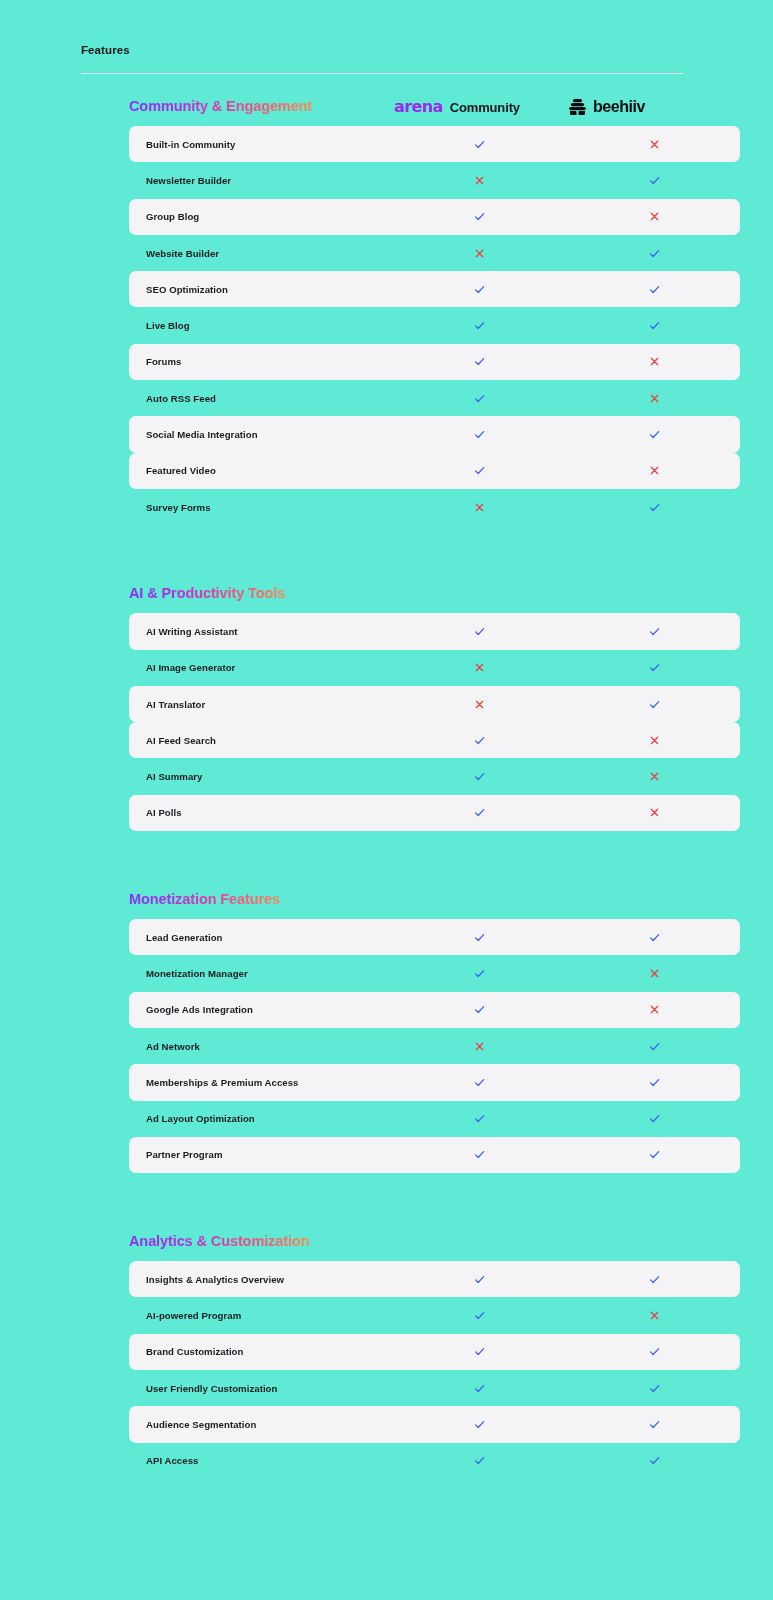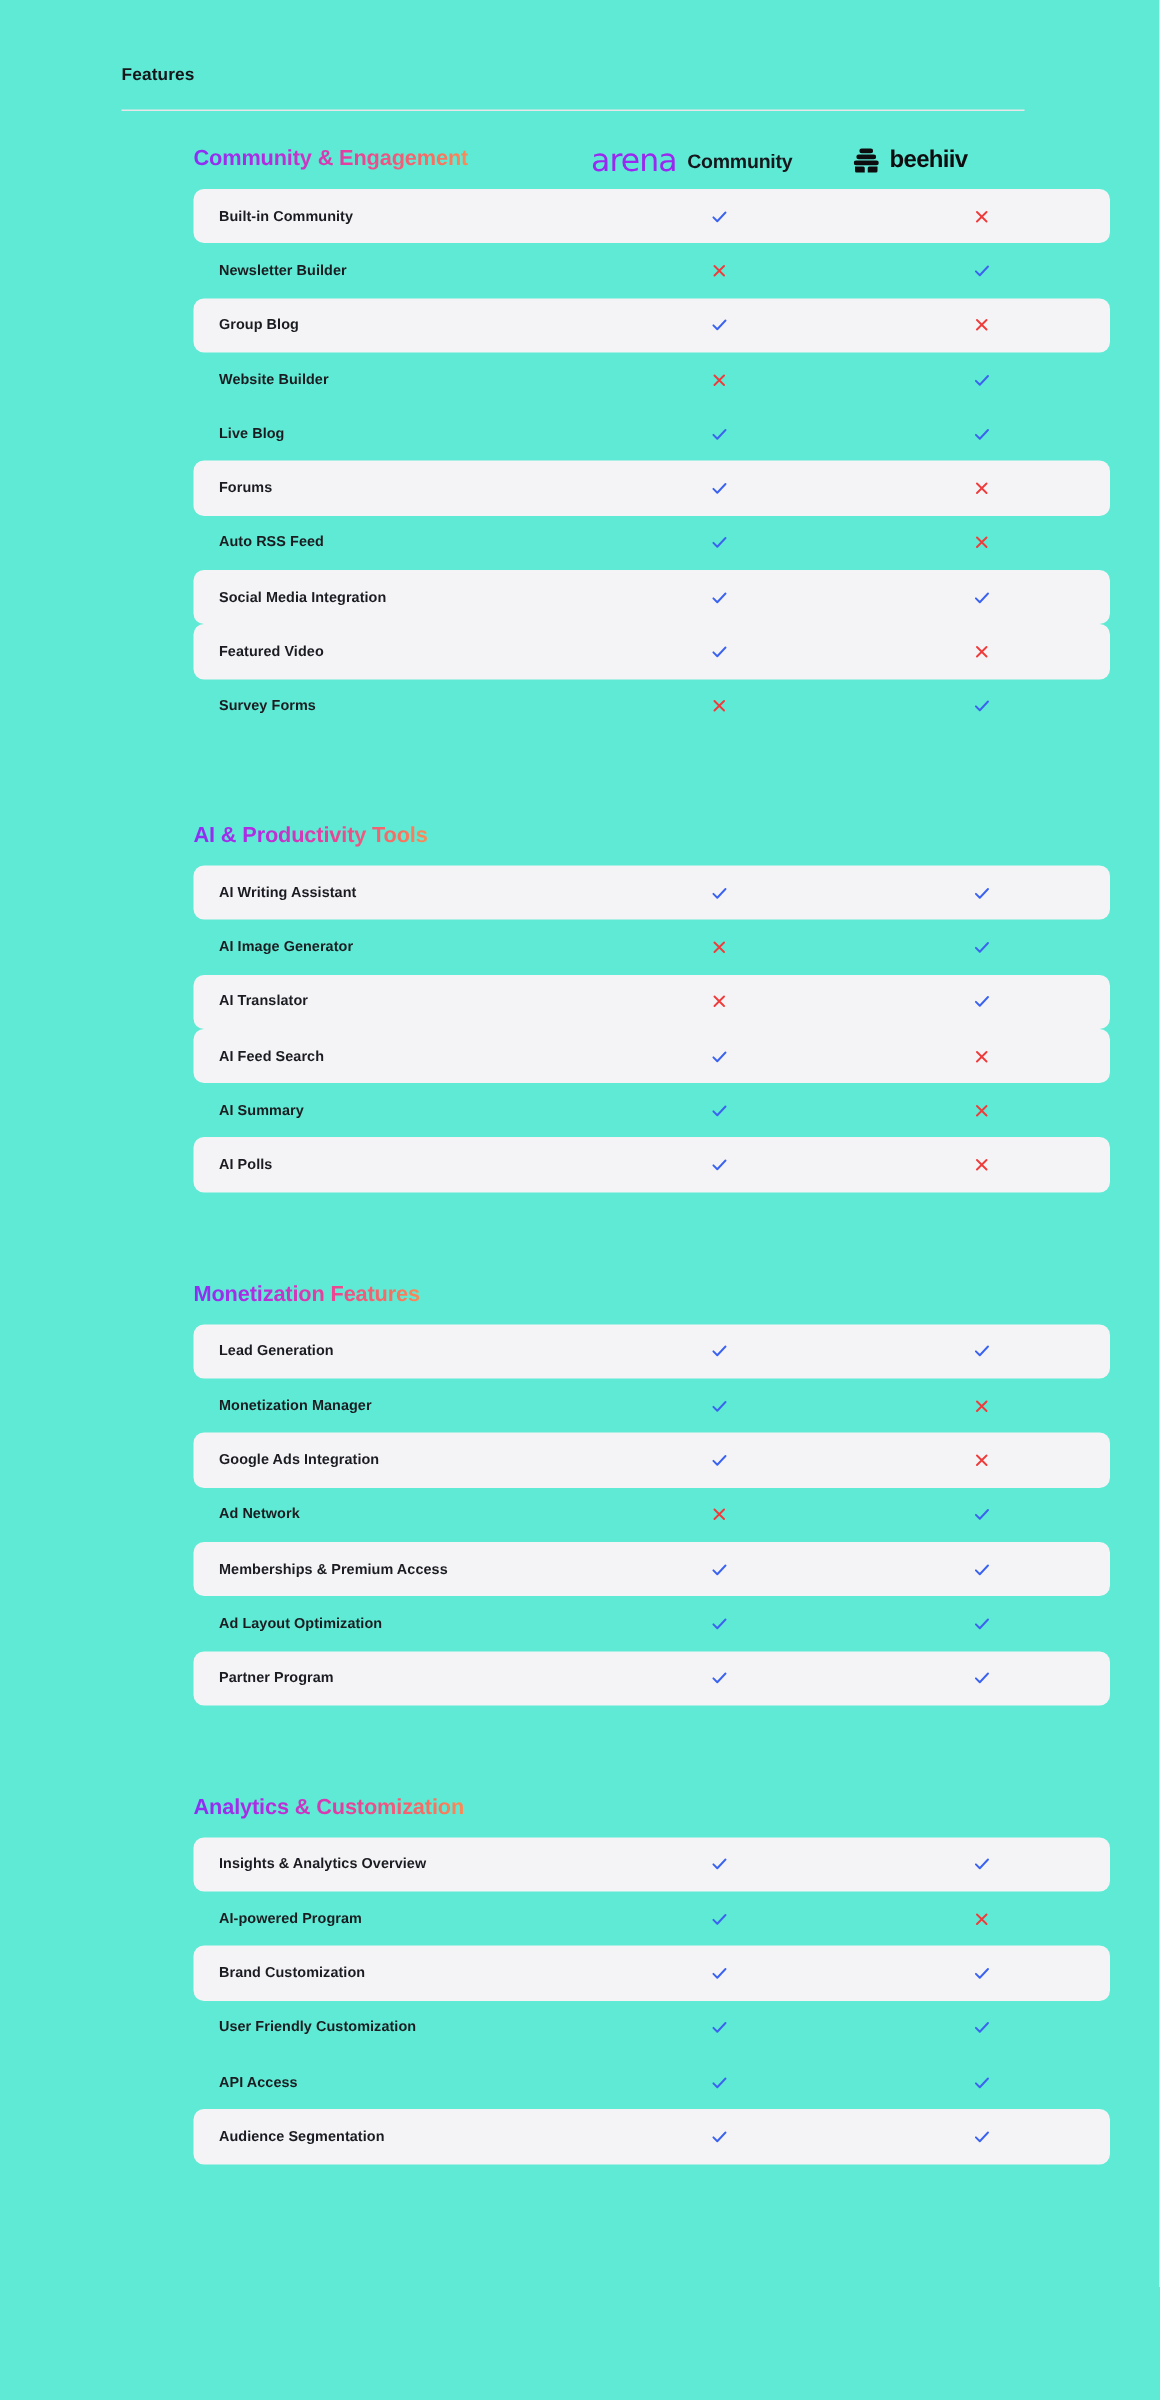--- a/index.html
+++ b/index.html
@@ -89,22 +89,22 @@
     bottom: 0;
     display: flex;
     align-items: center;
     gap: 7px;
     height: 26px;
   }
   .brand-arena { left: 346px; }
   .brand-beehiiv { left: 521px; }
 
   .arena-mark {
-    font-size: 21px;
-    font-weight: 400;
+    font-size: 16px;
+    font-weight: 700;
     letter-spacing: -0.6px;
     color: #9a28f0;
     line-height: 1;
     font-family: "DejaVu Sans", sans-serif;
   }
   .arena-sub {
     font-size: 13px;
     font-weight: 600;
     color: #16171c;
     letter-spacing: -0.15px;
@@ -231,20 +231,34 @@
                 <path d="M4.2 4.2 L15.8 15.8 M15.8 4.2 L4.2 15.8" fill="none" stroke="#ef3b3b" stroke-width="2.3" stroke-linecap="round"></path>
               </svg>
             </div>
             <div class="cell-mark">
               <svg width="13" height="13" viewBox="0 0 20 20" class="mark">
                 <path d="M4 10.6 L8 14.6 L16.4 5.6" fill="none" stroke="#3b63f0" stroke-width="2" stroke-linecap="round" stroke-linejoin="round"></path>
               </svg>
             </div>
             <div class="cell-spacer"></div>
           </div>
+          <div class="row shaded">
+            <div class="cell-feature">SEO Optimization</div>
+            <div class="cell-mark">
+              <svg width="13" height="13" viewBox="0 0 20 20" class="mark">
+                <path d="M4 10.6 L8 14.6 L16.4 5.6" fill="none" stroke="#3b63f0" stroke-width="2" stroke-linecap="round" stroke-linejoin="round"></path>
+              </svg>
+            </div>
+            <div class="cell-mark">
+              <svg width="13" height="13" viewBox="0 0 20 20" class="mark">
+                <path d="M4 10.6 L8 14.6 L16.4 5.6" fill="none" stroke="#3b63f0" stroke-width="2" stroke-linecap="round" stroke-linejoin="round"></path>
+              </svg>
+            </div>
+            <div class="cell-spacer"></div>
+          </div>
           <div class="row">
             <div class="cell-feature">Live Blog</div>
             <div class="cell-mark">
               <svg width="13" height="13" viewBox="0 0 20 20" class="mark">
                 <path d="M4 10.6 L8 14.6 L16.4 5.6" fill="none" stroke="#3b63f0" stroke-width="2" stroke-linecap="round" stroke-linejoin="round"></path>
               </svg>
             </div>
             <div class="cell-mark">
               <svg width="13" height="13" viewBox="0 0 20 20" class="mark">
                 <path d="M4 10.6 L8 14.6 L16.4 5.6" fill="none" stroke="#3b63f0" stroke-width="2" stroke-linecap="round" stroke-linejoin="round"></path>
@@ -577,36 +591,36 @@
                 <path d="M4 10.6 L8 14.6 L16.4 5.6" fill="none" stroke="#3b63f0" stroke-width="2" stroke-linecap="round" stroke-linejoin="round"></path>
               </svg>
             </div>
             <div class="cell-mark">
               <svg width="13" height="13" viewBox="0 0 20 20" class="mark">
                 <path d="M4 10.6 L8 14.6 L16.4 5.6" fill="none" stroke="#3b63f0" stroke-width="2" stroke-linecap="round" stroke-linejoin="round"></path>
               </svg>
             </div>
             <div class="cell-spacer"></div>
           </div>
+          <div class="row shaded">
+            <div class="cell-feature">Audience Segmentation</div>
+            <div class="cell-mark">
+              <svg width="13" height="13" viewBox="0 0 20 20" class="mark">
+                <path d="M4 10.6 L8 14.6 L16.4 5.6" fill="none" stroke="#3b63f0" stroke-width="2" stroke-linecap="round" stroke-linejoin="round"></path>
+              </svg>
+            </div>
+            <div class="cell-mark">
+              <svg width="13" height="13" viewBox="0 0 20 20" class="mark">
+                <path d="M4 10.6 L8 14.6 L16.4 5.6" fill="none" stroke="#3b63f0" stroke-width="2" stroke-linecap="round" stroke-linejoin="round"></path>
+              </svg>
+            </div>
+            <div class="cell-spacer"></div>
+          </div>
           <div class="row">
             <div class="cell-feature">API Access</div>
-            <div class="cell-mark">
-              <svg width="13" height="13" viewBox="0 0 20 20" class="mark">
-                <path d="M4 10.6 L8 14.6 L16.4 5.6" fill="none" stroke="#3b63f0" stroke-width="2" stroke-linecap="round" stroke-linejoin="round"></path>
-              </svg>
-            </div>
-            <div class="cell-mark">
-              <svg width="13" height="13" viewBox="0 0 20 20" class="mark">
-                <path d="M4 10.6 L8 14.6 L16.4 5.6" fill="none" stroke="#3b63f0" stroke-width="2" stroke-linecap="round" stroke-linejoin="round"></path>
-              </svg>
-            </div>
-            <div class="cell-spacer"></div>
-          </div>
-          <div class="row shaded">
-            <div class="cell-feature">Audience Segmentation</div>
             <div class="cell-mark">
               <svg width="13" height="13" viewBox="0 0 20 20" class="mark">
                 <path d="M4 10.6 L8 14.6 L16.4 5.6" fill="none" stroke="#3b63f0" stroke-width="2" stroke-linecap="round" stroke-linejoin="round"></path>
               </svg>
             </div>
             <div class="cell-mark">
               <svg width="13" height="13" viewBox="0 0 20 20" class="mark">
                 <path d="M4 10.6 L8 14.6 L16.4 5.6" fill="none" stroke="#3b63f0" stroke-width="2" stroke-linecap="round" stroke-linejoin="round"></path>
               </svg>
             </div>

